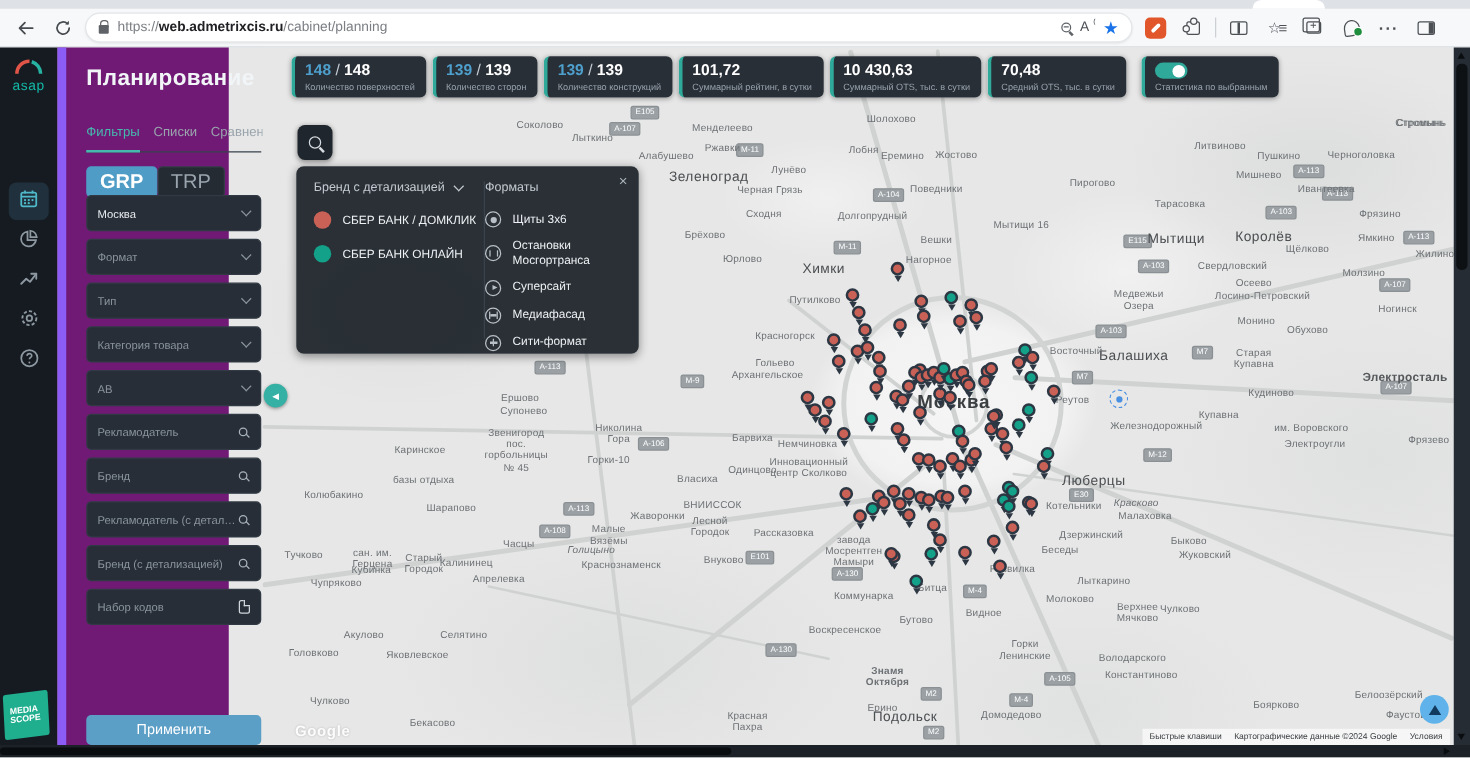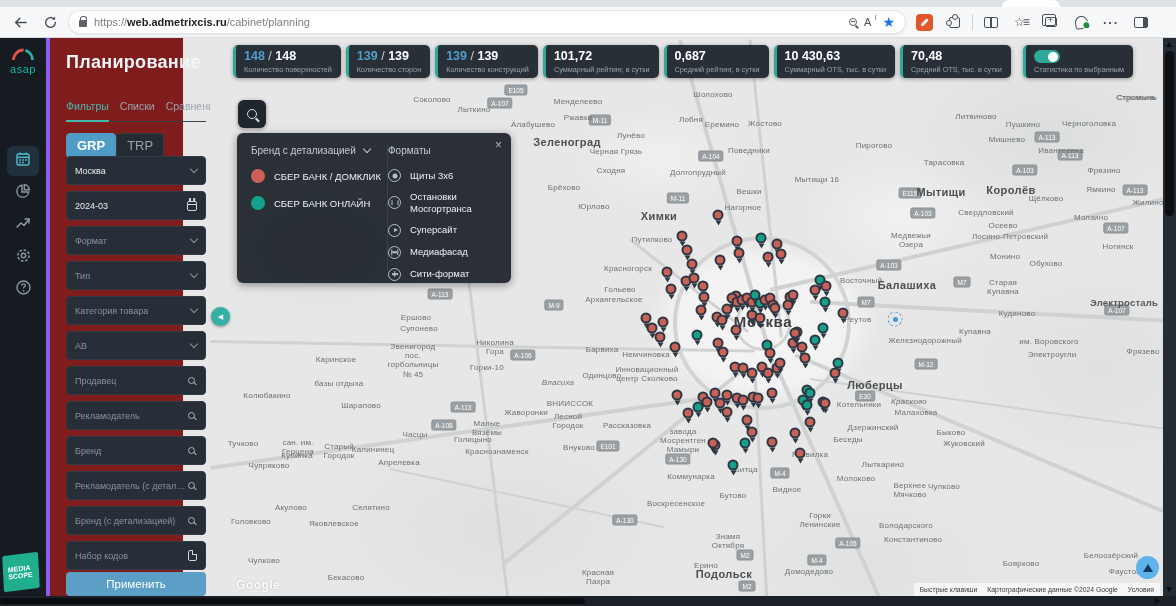--- a/index.html
+++ b/index.html
@@ -42,28 +42,28 @@
 
   
   .rail{position:absolute;left:0;top:38px;width:46px;height:558px;background:#151b21;display:flex;flex-direction:column;align-items:center}
   .logo{margin-top:9px;text-align:center}
   .logo .word{color:#14b8a6;font-size:11px;letter-spacing:.5px;margin-top:-2px;display:block}
   .railbtn{position:absolute;left:7px;width:32px;height:30px;border-radius:6px;display:flex;align-items:center;justify-content:center;color:#8d98a1}
   .railbtn.active{background:#20313d;color:#4fb9c9}
   .mediascope{position:absolute;left:3px;top:516px;width:36px;height:36px;background:#1fae8e;transform:rotate(-7deg) skewX(-4deg);display:flex;align-items:center;justify-content:center;border-radius:2px}
   .mediascope span{color:#fff;font-size:7px;font-weight:bold;line-height:1.05;text-align:left;width:26px}
 
-  .panel{position:absolute;left:46px;top:38px;width:137px;height:558px;background:#7f1d1d;border-left:4px solid #8b5cf6}
+  .panel{position:absolute;left:46px;top:38px;width:137px;height:558px;background:#701a75;border-left:7px solid #8b5cf6}
   .ptitle{position:absolute;left:16px;top:14px;color:#f2f5f7;font-size:18px;font-weight:bold;letter-spacing:.3px}
   .tabs{position:absolute;left:16px;top:62px;width:140px;display:flex;gap:11px;border-bottom:1px solid #39424c;padding-bottom:9px}
   .tab{font-size:10.5px;color:#9aa4ad;position:relative;white-space:nowrap}
   .tab.active{color:#46b8ae}
   .tab.active::after{content:"";position:absolute;left:0;right:0;bottom:-10px;height:2px;background:#46b8ae}
   .modes{position:absolute;left:16px;top:95px;display:flex}
-  .mode{min-width:46px;height:25px;display:flex;align-items:center;justify-content:center;font-size:13px;color:#9aa4ad;background:#242b33;border:1px solid #333c45;border-radius:4px;padding:0 10px}
+  .mode{min-width:46px;height:25px;display:flex;align-items:center;justify-content:center;font-size:16px;color:#9aa4ad;background:#242b33;border:1px solid #333c45;border-radius:4px;padding:0 10px}
   .mode.active{background:#4f9dc7;border-color:#4f9dc7;color:#fff;font-weight:bold}
   .filters{position:absolute;left:16px;top:118px;width:140px}
   .field{height:29px;margin-bottom:6px;background:#272e37;border:1px solid #313a44;border-radius:4px;display:flex;align-items:center;padding:0 8px;justify-content:space-between}
   .field .flabel{font-size:9px;color:#8a939c;white-space:nowrap;overflow:hidden;text-overflow:ellipsis}
   .field.filled .flabel{color:#e8edf0}
   .chev{width:6px;height:6px;border-right:1.5px solid #8a939c;border-bottom:1.5px solid #8a939c;transform:rotate(45deg);margin-top:-3px;flex:0 0 auto}
   .fmag{width:7px;height:7px;border:1.3px solid #aab3bb;border-radius:50%;position:relative;flex:0 0 auto;margin-right:2px}
   .fmag::after{content:"";position:absolute;width:4px;height:1.3px;background:#aab3bb;right:-3.4px;bottom:-1.6px;transform:rotate(45deg)}
   .fcal{width:10px;height:10px;border:1.3px solid #cfd6dc;border-radius:2px;position:relative;flex:0 0 auto}
   .fcal::before{content:"";position:absolute;top:-3.4px;left:1.4px;width:1.4px;height:2.6px;background:#cfd6dc;box-shadow:4.2px 0 0 #cfd6dc}
@@ -81,21 +81,21 @@
       radial-gradient(ellipse 210px 120px at 840px 95px,#dcdedd 0%,rgba(220,222,221,0) 72%),
       radial-gradient(ellipse 230px 160px at 890px 330px,#dfe1e0 0%,rgba(223,225,224,0) 72%),
       radial-gradient(ellipse 260px 150px at 290px 490px,#dee0df 0%,rgba(222,224,223,0) 72%),
       radial-gradient(ellipse 210px 120px at 660px 530px,#e0e2e1 0%,rgba(224,226,225,0) 74%),
       radial-gradient(ellipse 160px 110px at 110px 210px,#dfe1e0 0%,rgba(223,225,224,0) 72%),
       radial-gradient(ellipse 130px 90px at 690px 180px,#f0f1f0 0%,rgba(240,241,240,0) 72%)}
   .road{position:absolute;background:#d0d2d2;transform-origin:0 50%;border-radius:2px;z-index:1}
   .ring{position:absolute;border:4px solid #d2d4d4;border-radius:50%;z-index:1}
   .mlabel{position:absolute;transform:translate(-50%,-50%);font-size:8px;color:#6d7175;white-space:pre-line;text-align:center;z-index:3;line-height:1.15;letter-spacing:.2px}
   .mlabel.m{font-size:9.5px;color:#55585b;font-weight:bold}
-  .mlabel.b{font-size:11px;color:#4c4f52;font-weight:bold;letter-spacing:.4px}
+  .mlabel.b{font-size:11px;color:#4c4f52;font-weight:normal;letter-spacing:.4px}
   .mlabel.xl{font-size:15px;color:#3c3f42;font-weight:bold;letter-spacing:.6px}
   .rbadge{position:absolute;transform:translate(-50%,-50%);background:#9aa0a4;color:#fff;font-size:6.5px;padding:1px 3px;border-radius:2px;z-index:2;white-space:nowrap;border:1px solid #8a9094}
   .pin{position:absolute;width:11px;height:11px;border-radius:50%;border:2px solid #2c3743;transform:translate(-50%,-50%);z-index:5}
   .pin::after{content:"";position:absolute;left:50%;top:8.5px;transform:translateX(-50%);width:0;height:0;border-left:3.5px solid transparent;border-right:3.5px solid transparent;border-top:5px solid #2c3743}
   .locate{position:absolute;width:15px;height:15px;border:1.8px dashed #4a90e2;border-radius:50%;z-index:4;transform:translate(-50%,-50%)}
   .locate::after{content:"";position:absolute;left:50%;top:50%;width:5px;height:5px;background:#4a90e2;border-radius:50%;transform:translate(-50%,-50%)}
 
   
   .stats{position:absolute;left:23px;top:7px;display:flex;gap:5px;z-index:20;align-items:stretch}
   .stat-card{background:rgba(33,40,48,.96);border-left:3px solid #2fa99a;border-radius:5px;padding:4px 9px 4px 8px;color:#fff;box-shadow:0 1px 4px rgba(0,0,0,.35)}
@@ -264,43 +264,35 @@
     </div>
   <div class="modes" id="modes">
       <button class="mode active">GRP</button>
       <button class="mode">TRP</button>
     </div>
   <div class="filters" id="filters">
       <div class="field filled">
         <span class="flabel">Москва</span>
         <span class="chev"></span>
       </div>
-      <div class="field filled">
-        <span class="flabel">2024-03</span>
-        <span class="fcal"></span>
-      </div>
       <div class="field">
         <span class="flabel">Формат</span>
         <span class="chev"></span>
       </div>
       <div class="field">
         <span class="flabel">Тип</span>
         <span class="chev"></span>
       </div>
       <div class="field">
         <span class="flabel">Категория товара</span>
         <span class="chev"></span>
       </div>
       <div class="field">
         <span class="flabel">AB</span>
         <span class="chev"></span>
-      </div>
-      <div class="field">
-        <span class="flabel">Продавец</span>
-        <span class="fmag"></span>
       </div>
       <div class="field">
         <span class="flabel">Рекламодатель</span>
         <span class="fmag"></span>
       </div>
       <div class="field">
         <span class="flabel">Бренд</span>
         <span class="fmag"></span>
       </div>
       <div class="field">
@@ -445,33 +437,33 @@
       <div class="mlabel s" style="left: 285px; top: 309px;">Николина
 Гора</div>
       <div class="mlabel s" style="left: 277px; top: 330px;">Горки-10</div>
       <div class="mlabel s" style="left: 126px; top: 322px;">Каринское</div>
       <div class="mlabel s" style="left: 129px; top: 346px;">базы отдыха</div>
       <div class="mlabel s" style="left: 57px; top: 358px;">Колюбакино</div>
       <div class="mlabel s" style="left: 151px; top: 368px;">Шарапово</div>
       <div class="mlabel s" style="left: 205px; top: 397px;">Часцы</div>
       <div class="mlabel s" style="left: 277px; top: 390px;">Малые
 Вязёмы</div>
-      <div class="mlabel s" style="left: 263px; top: 402px;">Голицыно</div>
+      <div class="mlabel s" style="left: 263px; top: 402px; font-style: italic;">Голицыно</div>
       <div class="mlabel s" style="left: 88px; top: 409px;">сан. им.
 Герцена</div>
       <div class="mlabel s" style="left: 129px; top: 413px;">Старый
 Городок</div>
       <div class="mlabel s" style="left: 33px; top: 406px;">Тучково</div>
       <div class="mlabel s" style="left: 287px; top: 414px;">Краснознаменск</div>
       <div class="mlabel s" style="left: 316px; top: 375px;">Жаворонки</div>
       <div class="mlabel s" style="left: 360px; top: 366px;">ВНИИССОК</div>
       <div class="mlabel s" style="left: 358px; top: 383px;">Лесной
 Городок</div>
       <div class="mlabel s" style="left: 417px; top: 388px;">Рассказовка</div>
-      <div class="mlabel s" style="left: 348px; top: 345px; font-style: italic;">Власиха</div>
+      <div class="mlabel s" style="left: 348px; top: 345px;">Власиха</div>
       <div class="mlabel s" style="left: 392px; top: 338px; text-align: center;">Одинцово</div>
       <div class="mlabel s" style="left: 392px; top: 312px;">Барвиха</div>
       <div class="mlabel s" style="left: 436px; top: 317px;">Немчиновка</div>
       <div class="mlabel s" style="left: 437px; top: 336px;">Инновационный
 центр Сколково</div>
       <div class="mlabel s" style="left: 369px; top: 410px;">Внуково</div>
       <div class="mlabel s" style="left: 473px; top: 403px;">завода
 Мосрентген
 Мамыри</div>
       <div class="mlabel s" style="left: 481px; top: 439px;">Коммунарка</div>
@@ -482,21 +474,21 @@
       <div class="mlabel s" style="left: 610px; top: 482px;">Горки
 Ленинские</div>
       <div class="mlabel s" style="left: 646px; top: 441px;">Молоково</div>
       <div class="mlabel s" style="left: 673px; top: 427px;">Лыткарино</div>
       <div class="mlabel s" style="left: 700px; top: 452px;">Верхнее
 Мячково</div>
       <div class="mlabel s" style="left: 734px; top: 449px;">Чулково</div>
       <div class="mlabel s" style="left: 754px; top: 406px;">Жуковский</div>
       <div class="mlabel s" style="left: 696px; top: 488px;">Володарского</div>
       <div class="mlabel s" style="left: 703px; top: 502px;">Константиново</div>
-      <div class="mlabel s" style="left: 518px; top: 503px;">Знамя
+      <div class="mlabel s" style="left: 500px; top: 503px; font-weight: bold;">Знамя
 Октября</div>
       <div class="mlabel s" style="left: 496px; top: 528px;">Ерино</div>
       <div class="mlabel s" style="left: 599px; top: 534px;">Домодедово</div>
       <div class="mlabel s" style="left: 388px; top: 539px;">Красная
 Пахра</div>
       <div class="mlabel s" style="left: 663px; top: 390px;">Дзержинский</div>
       <div class="mlabel s" style="left: 638px; top: 402px;">Беседы</div>
       <div class="mlabel s" style="left: 600px; top: 417px;">Развилка</div>
       <div class="mlabel s" style="left: 649px; top: 367px;">Котельники</div>
       <div class="mlabel s" style="left: 699px; top: 364px; font-style: italic;">Красково</div>
@@ -632,24 +624,20 @@
       </div>
       <div class="stat-card">
         <div class="val"><span class="p">139</span><span class="sep"> / </span><span>139</span></div>
         <div class="lbl">Количество конструкций</div>
       </div>
       <div class="stat-card">
         <div class="val">101,72</div>
         <div class="lbl">Суммарный рейтинг, в сутки</div>
       </div>
       <div class="stat-card">
-        <div class="val">0,687</div>
-        <div class="lbl">Средний рейтинг, в сутки</div>
-      </div>
-      <div class="stat-card">
         <div class="val">10 430,63</div>
         <div class="lbl">Суммарный OTS, тыс. в сутки</div>
       </div>
       <div class="stat-card">
         <div class="val">70,48</div>
         <div class="lbl">Средний OTS, тыс. в сутки</div>
       </div>
       <div class="stat-card tglcard">
         <div class="tog"></div>
         <div class="lbl">Статистика по выбранным</div>

